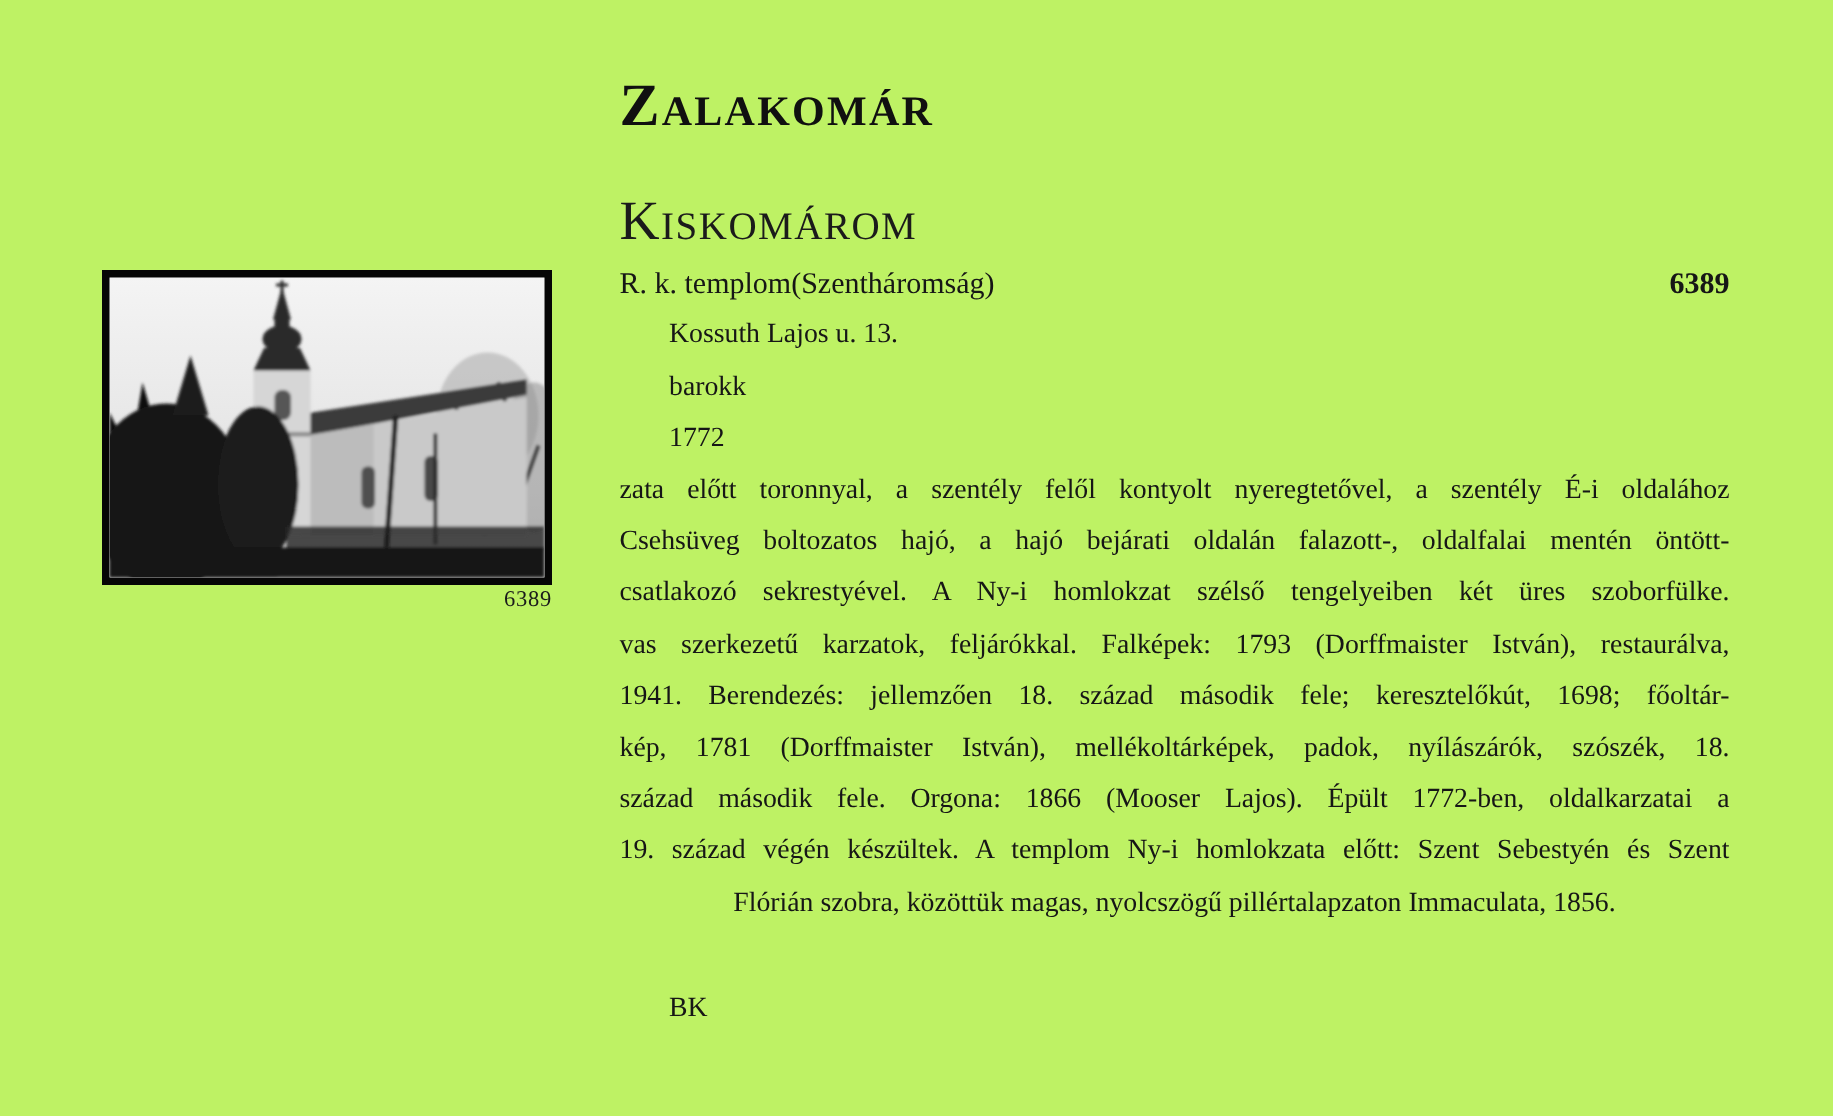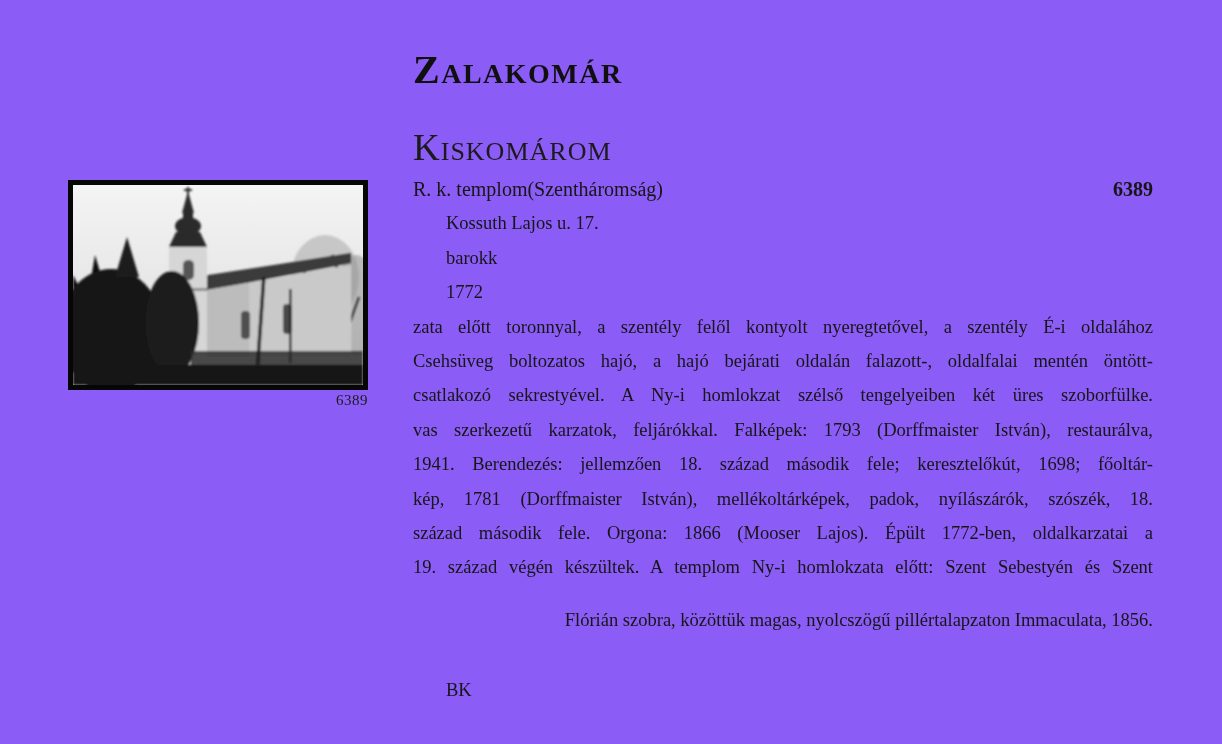--- a/index.html
+++ b/index.html
@@ -5,21 +5,21 @@
   html,body { margin:0; padding:0; }
   body {
     font-family: "Liberation Serif", "DejaVu Serif", serif;
     background:#ffffff;
     color:#151515;
   }
   .page {
     position:relative;
     width:1222px;
     height:744px;
-    background:#8b5cf6;
+    background:#bef264;
     overflow:hidden;
   }
 
   
   .town-title {
     position:absolute;
     left:413px; top:20px;
     font-size:40px;
     font-weight:700;
     font-variant:small-caps;
@@ -84,23 +84,22 @@
 
   .desc .line {
     text-align:justify;
     text-align-last:justify;
     text-justify:inter-word;
     white-space:normal;
     height:34.4px;
     overflow:hidden;
   }
   .desc .line.last {
-    text-align:right;
+    text-align:center;
     text-align-last:auto;
-    margin-top:18px;
   }
   .signature { padding-left:33px;margin-top:36px; }
 </style>
 </head>
 <body>
 
 <div class="page">
 
   <h1 class="town-title">Zalakomár</h1>
   <h2 class="district-title">Kiskomárom</h2>
@@ -161,21 +160,21 @@
   </figure>
 
   <section class="entry">
     <div class="entry-header">
       <span class="entry-name">R. k. templom</span>
       <span class="entry-dedication">(Szentháromság)</span>
       <span class="entry-number">6389</span>
     </div>
 
     <div class="details">
-      <div>Kossuth Lajos u. 17.</div>
+      <div>Kossuth Lajos u. 13.</div>
       <div>barokk</div>
       <div>1772</div>
     </div>
 
     <div class="desc">
       <div class="line">zata előtt toronnyal, a szentély felől kontyolt nyeregtetővel, a szentély É-i oldalához</div>
       <div class="line">Csehsüveg boltozatos hajó, a hajó bejárati oldalán falazott-, oldalfalai mentén öntött-</div>
       <div class="line">csatlakozó sekrestyével. A Ny-i homlokzat szélső tengelyeiben két üres szoborfülke.</div>
       <div class="line">vas szerkezetű karzatok, feljárókkal. Falképek: 1793 (Dorffmaister István), restaurálva,</div>
       <div class="line">1941. Berendezés: jellemzően 18. század második fele; keresztelőkút, 1698; főoltár-</div>

